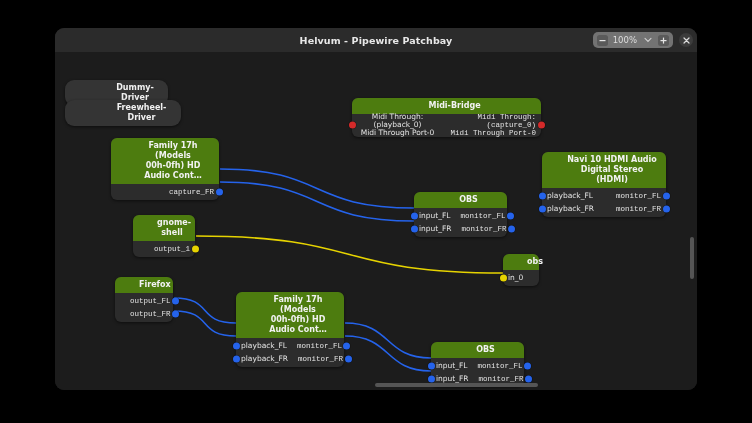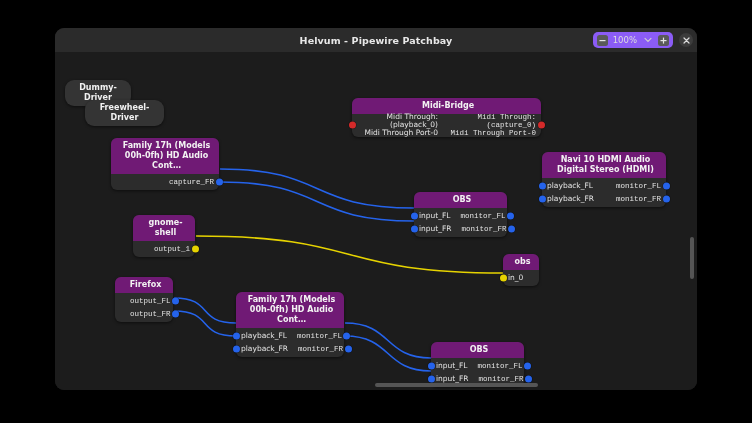--- a/index.html
+++ b/index.html
@@ -26,21 +26,21 @@
   }
   #title-text{
     font-size:9.5px;font-weight:bold;color:#e8e8e8;letter-spacing:.1px;
     white-space:nowrap;
   }
   #hdr-right{
     position:absolute;right:4px;top:0;height:24px;display:flex;align-items:center;gap:4px;
   }
   .zoomgroup{
     display:flex;align-items:center;gap:5px;
-    background:#8b5cf6;border-radius:5px;height:16px;padding:0 4px;
+    background:#737373;border-radius:5px;height:16px;padding:0 4px;
   }
   .sqbtn{
     width:11px;height:11px;border-radius:2.5px;background:#5a5a5a;
     display:flex;align-items:center;justify-content:center;
     color:#e6e6e6;font-size:9px;line-height:9px;
   }
   .sqbtn svg{display:block;}
   #zoom-value{font-size:8.5px;color:#dcdcdc;min-width:24px;text-align:left;}
   #zoom-chevron{width:11px;height:11px;display:flex;align-items:center;justify-content:center;}
   #close-btn{
@@ -57,40 +57,40 @@
   
   .node{
     position:absolute;
     background:#2c2c2c;
     border-radius:6px;
     box-shadow:0 1px 3px rgba(0,0,0,.55);
     overflow:visible;
   }
   .node .ntitle{
     color:#f2f2f2;font-size:8px;font-weight:bold;
-    text-align:center;padding:3px 8px 3px 11px;line-height:10px;
-    background:#701a75;
+    text-align:center;padding:3px 8px 3px 24px;line-height:10px;
+    background:#4d7c0f;
     border-radius:6px 6px 0 0;
     white-space:pre-line;
   }
   .node.pill{
-    border-radius:9px;background:#343434;
+    border-radius:9px;background:#343434;padding-left:37px;
   }
   .node.pill .ntitle{
     background:transparent;border-radius:9px;padding:3px 9px;
   }
   .portrow{
     display:flex;align-items:center;justify-content:space-between;
     height:13px;position:relative;
   }
   .portcell{
     font-size:7.5px;color:#e3e3e3;white-space:pre-line;line-height:8px;
     padding:0 5px;position:relative;
   }
-  .portcell.l{text-align:right;}
+  .portcell.l{text-align:center;}
   .portcell.r{text-align:right;font-family:Liberation Mono, monospace;}
   .dot{
     position:absolute;width:7px;height:7px;border-radius:50%;
     background:#2563eb;top:50%;transform:translateY(-50%);
     box-shadow:0 0 0 .5px rgba(0,0,0,.4);
   }
   .dot.left{left:-3.5px;}
   .dot.right{right:-3.5px;}
   .ports{padding:1px 0 2px 0;}
   
@@ -146,21 +146,21 @@
         <path d="M 141 184 C 309.85 184, 279.15 221, 448 221" stroke="#e6d300" stroke-width="1.6" fill="none"></path>
         <path d="M 119 246 C 159 246, 141 271, 181 271" stroke="#2563eb" stroke-width="1.6" fill="none"></path>
         <path d="M 119 259 C 159 259, 141 284, 181 284" stroke="#2563eb" stroke-width="1.6" fill="none"></path>
         <path d="M 290 271 C 337.3 271, 328.7 306, 376 306" stroke="#2563eb" stroke-width="1.6" fill="none"></path>
         <path d="M 290 284 C 337.3 284, 328.7 319, 376 319" stroke="#2563eb" stroke-width="1.6" fill="none"></path>
       </svg>
     <div id="nodes-layer">
         <div class="node pill" style="left: 10px; top: 28px; width: 66px;">
           <div class="ntitle">Dummy-Driver</div>
         </div>
-        <div class="node pill" style="left: 10px; top: 48px; width: 79px; margin-left: 20px;">
+        <div class="node pill" style="left: 10px; top: 48px; width: 79px;">
           <div class="ntitle">Freewheel-Driver</div>
         </div>
         <div class="node" style="left: 56px; top: 86px; width: 108px;">
           <div class="ntitle">Family 17h (Models
 00h-0fh) HD Audio Cont…</div>
           <div class="ports">
             <div class="portrow">
               <div class="portcell l"></div>
               <div class="portcell r">capture_FR<span class="dot right" style="background: rgb(37, 99, 235);"></span></div>
             </div>

